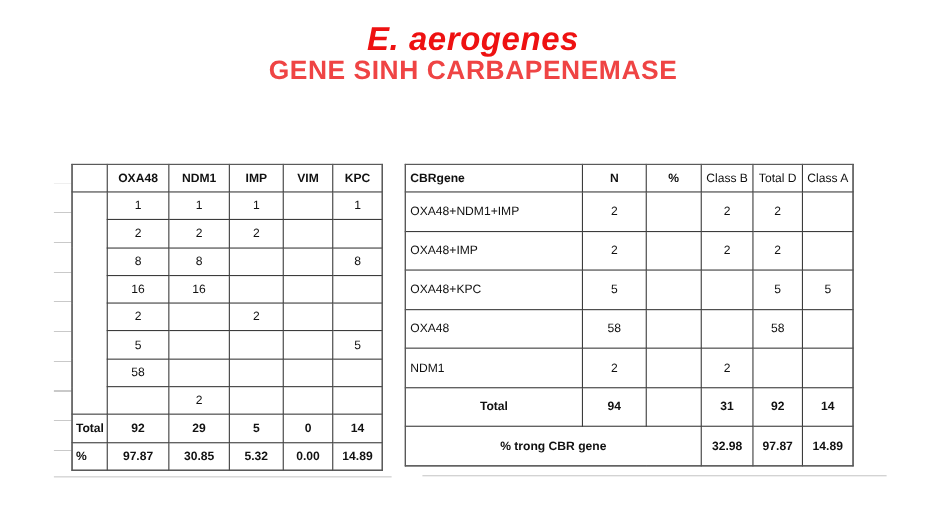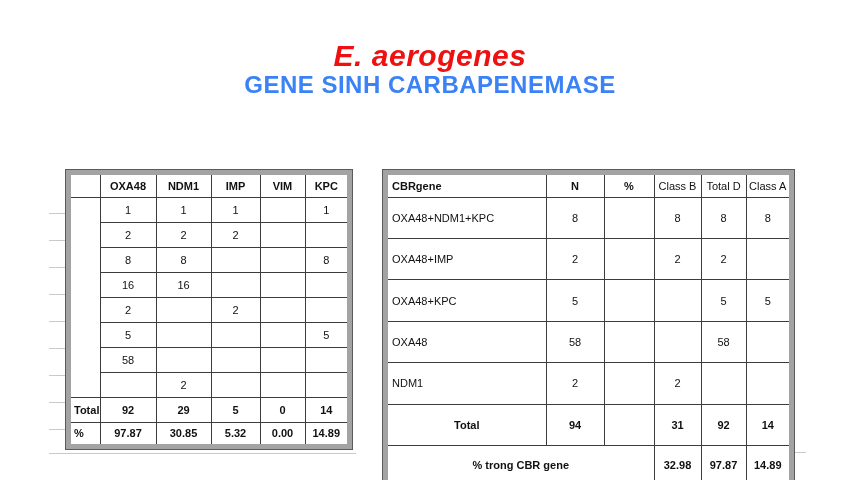--- a/index.html
+++ b/index.html
@@ -2,55 +2,55 @@
 <html><head>
 <meta charset="utf-8">
 <style>
   * { margin:0; padding:0; box-sizing:border-box; }
   html,body { width:860px; height:480px; background:#ffffff; overflow:hidden;
               font-family:"Liberation Sans", sans-serif; }
   .slide { position:relative; width:860px; height:480px; background:#ffffff; }
 
   
   .title {
-    margin-top:40px; text-align:center;
+    margin-top:20px; text-align:center;
     font-size:30px; font-weight:700; font-style:italic;
     color:#ee1111; letter-spacing:0.5px; line-height:32px;
   }
   .subtitle {
     text-align:center; font-size:24px; font-weight:700;
-    color:#3b82f6; letter-spacing:0.5px; line-height:26px;
+    color:#ef4444; letter-spacing:0.5px; line-height:26px;
   }
 
   
   table {
     position:absolute; border-collapse:collapse; table-layout:fixed;
     background:#fff; font-size:11px; color:#111;
   }
   th, td {
     border:1px solid #3c3c3c; text-align:center; vertical-align:middle;
     overflow:hidden; white-space:nowrap; padding:0 2px; height:25px;
   }
   th { font-weight:700; }
-  table { border:6px solid #a3a3a3; outline:1px solid #5a5a5a; outline-offset:-1px; }
+  table { border:1px solid #a3a3a3; outline:1px solid #5a5a5a; outline-offset:-1px; }
   tr.total td, tr.percent td { font-weight:700; }
 
   
   #left-table { left:65px; top:129px; width:282px; height:279px; }
   #left-table col:nth-child(1){width:32px;}
   #left-table col:nth-child(2){width:56px;}
   #left-table col:nth-child(3){width:55px;}
   #left-table col:nth-child(4){width:49px;}
   #left-table col:nth-child(5){width:45px;}
   #left-table col:nth-child(6){width:45px;}
   #left-table tr.total td:first-child,
   #left-table tr.percent td:first-child { text-align:left; padding-left:3px; }
 
   
-  #right-table { left:382px; top:129px; width:407px; height:321px;padding-left:24px; }
+  #right-table { left:368px; top:129px; width:407px; height:275px;padding-left:24px; }
   #right-table col:nth-child(1){width:161px;}
   #right-table col:nth-child(2){width:58px;}
   #right-table col:nth-child(3){width:50px;}
   #right-table col:nth-child(4){width:47px;}
   #right-table col:nth-child(5){width:45px;}
   #right-table col:nth-child(6){width:46px;}
   #right-table th:first-child { text-align:left; padding-left:4px; }
   #right-table th:nth-child(n+4) { font-weight:400; }
   #right-table tbody tr.data td:first-child { text-align:left; padding-left:4px; }
   #right-table tr.total td:first-child,
@@ -189,26 +189,26 @@
           <th>CBRgene</th>
           <th>N</th>
           <th>%</th>
           <th>Class B</th>
           <th>Total D</th>
           <th>Class A</th>
         </tr>
       </thead>
       <tbody>
         <tr class="data">
-          <td>OXA48+NDM1+KPC</td>
-          <td>8</td>
-          <td></td>
-          <td>8</td>
-          <td>8</td>
-          <td>8</td>
+          <td>OXA48+NDM1+IMP</td>
+          <td>2</td>
+          <td></td>
+          <td>2</td>
+          <td>2</td>
+          <td></td>
         </tr>
         <tr class="data">
           <td>OXA48+IMP</td>
           <td>2</td>
           <td></td>
           <td>2</td>
           <td>2</td>
           <td></td>
         </tr>
         <tr class="data">

